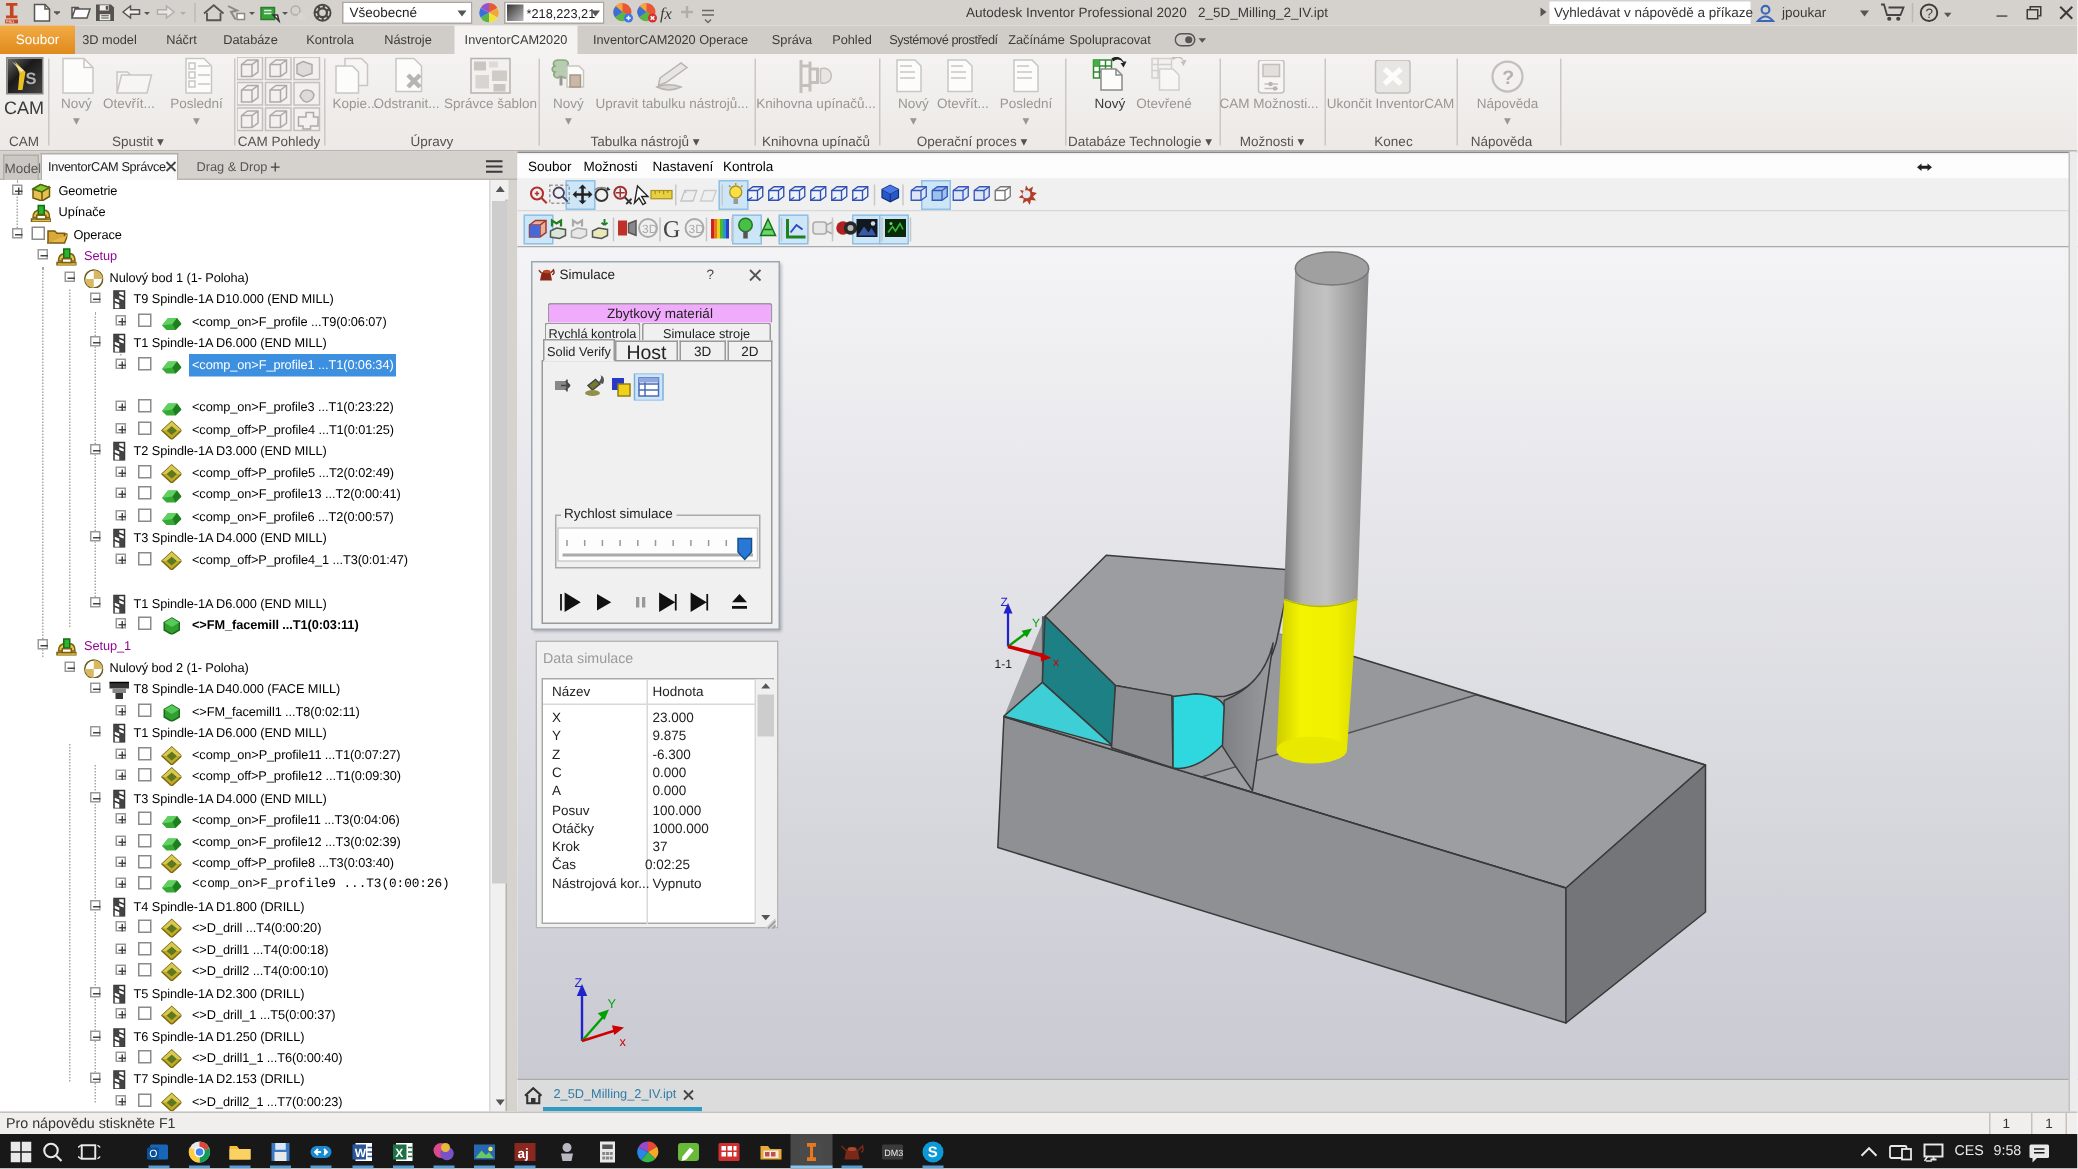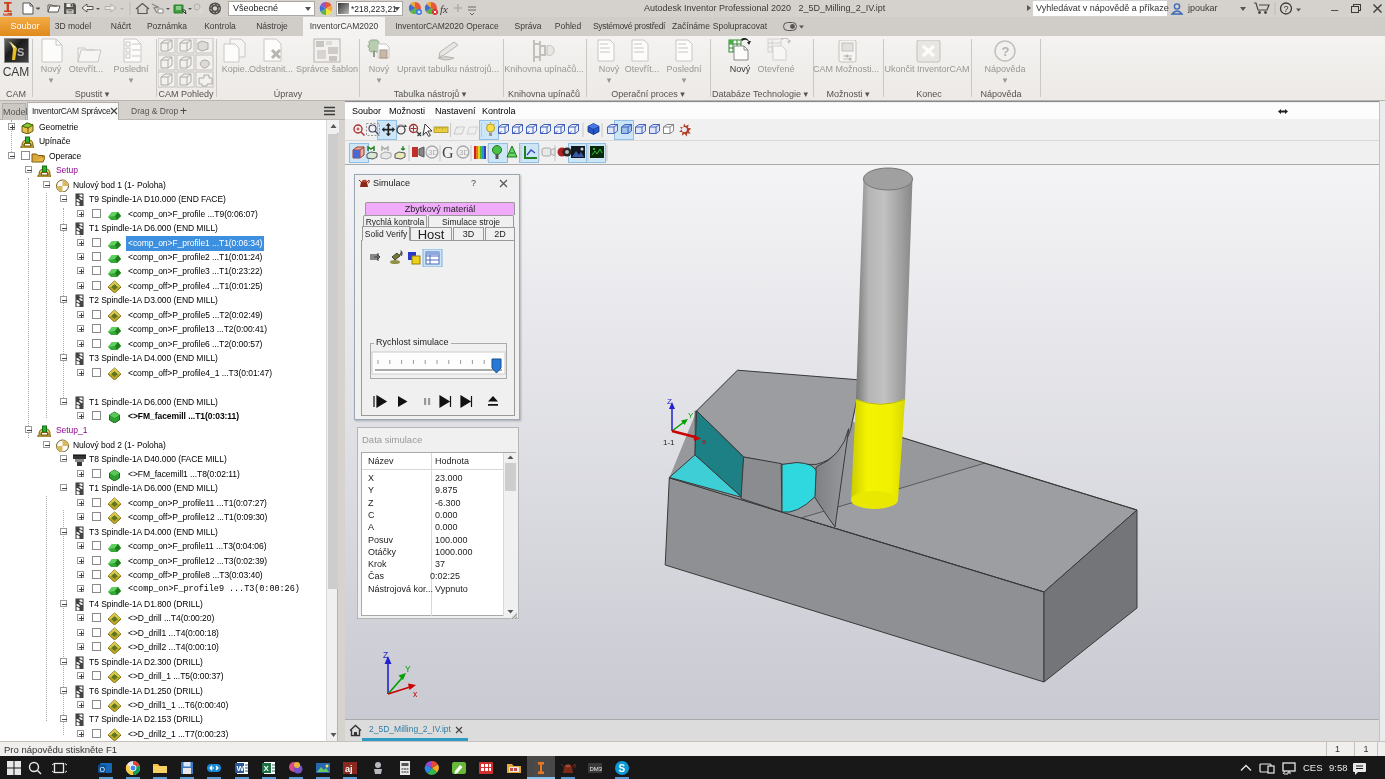--- a/index.html
+++ b/index.html
@@ -208,21 +208,21 @@
   <div class="a" style="left:1353px;top:4px;width:8px;height:7px;border:1px solid #3d3b38;background:transparent;"></div>
   <div class="a" style="left:1351px;top:6px;width:8px;height:7px;border:1px solid #3d3b38;background:#d5d2ce;"></div>
   <svg class="a" style="left:1372px;top:3px" width="11" height="11" viewBox="0 0 11 11">
       <path d="M1.5 1.5 l8 8 M9.5 1.5 l-8 8" stroke="#3d3b38" stroke-width="1.4"></path>
     </svg>
 </div>
 <div class="a" id="tabrow">
   <div class="rtab" style="left:0;width:50px;background:linear-gradient(#f2ab45,#e08a1b);color:#fff;text-align:center;padding:0;font-size:9px;">Soubor</div>
   <div class="rtab" style="left:73px;"><span>3D model</span></div>
   <div class="rtab" style="left:121px;"><span>Náčrt</span></div>
-  <div class="rtab" style="left:167px;"><span>Poznámka</span></div>
+  <div class="rtab" style="left:167px;"><span>Databáze</span></div>
   <div class="rtab" style="left:220px;"><span>Kontrola</span></div>
   <div class="rtab" style="left:272px;"><span>Nástroje</span></div>
   <div class="rtab" style="left:303px;width:82px;background:#f4f3f1;color:#222;padding:0;"></div>
   <div class="rtab" style="left:344px;"><span>InventorCAM2020</span></div>
   <div class="rtab" style="left:447px;"><span>InventorCAM2020 Operace</span></div>
   <div class="rtab" style="left:528px;"><span>Správa</span></div>
   <div class="rtab" style="left:568px;"><span>Pohled</span></div>
   <div class="rtab" style="left:629px;"><span style="letter-spacing:-0.3px;">Systémové prostředí</span></div>
   <div class="rtab" style="left:691px;"><span>Začínáme</span></div>
   <div class="rtab" style="left:740px;"><span>Spolupracovat</span></div>
@@ -458,21 +458,21 @@
         <svg class="ticon" style="left:55px;" width="15" height="14">
           <use href="#ic-nulbod"></use>
         </svg>
         <span class="t" style="left:73px;">Nulový bod 1 (1- Poloha)</span>
       </div>
 <div class="trow" style="top:72px;">
         <span class="eb" style="left:60px;"></span>
         <svg class="ticon" style="left:72px;" width="15" height="14">
           <use href="#ic-tool"></use>
         </svg>
-        <span class="t" style="left:89px;">T9 Spindle-1A D10.000  (END FACE)</span>
+        <span class="t" style="left:89px;">T9 Spindle-1A D10.000  (END MILL)</span>
       </div>
 <div class="trow" style="top:87px;">
         <span class="eb ebp" style="left:77px;"></span>
         <span class="cbx" style="left:92px;"></span>
         <svg class="ticon" style="left:107px;" width="15" height="14">
           <use href="#ic-green"></use>
         </svg>
         <span class="t" style="left:128px;">&lt;comp_on&gt;F_profile ...T9(0:06:07)</span>
       </div>
 <div class="trow" style="top:101px;">
@@ -482,28 +482,20 @@
         </svg>
         <span class="t" style="left:89px;">T1 Spindle-1A D6.000  (END MILL)</span>
       </div>
 <div class="trow" style="top:116px;">
         <span class="eb ebp" style="left:77px;"></span>
         <span class="cbx" style="left:92px;"></span>
         <svg class="ticon" style="left:107px;" width="15" height="14">
           <use href="#ic-green"></use>
         </svg>
         <span class="t" style="left:126px;background:#3d8fe0;color:#fff;padding:0 2px;">&lt;comp_on&gt;F_profile1 ...T1(0:06:34)</span>
-      </div>
-<div class="trow" style="top:130px;">
-        <span class="eb ebp" style="left:77px;"></span>
-        <span class="cbx" style="left:92px;"></span>
-        <svg class="ticon" style="left:107px;" width="15" height="14">
-          <use href="#ic-green"></use>
-        </svg>
-        <span class="t" style="left:128px;">&lt;comp_on&gt;F_profile2 ...T1(0:01:24)</span>
       </div>
 <div class="trow" style="top:144px;">
         <span class="eb ebp" style="left:77px;"></span>
         <span class="cbx" style="left:92px;"></span>
         <svg class="ticon" style="left:107px;" width="15" height="14">
           <use href="#ic-green"></use>
         </svg>
         <span class="t" style="left:128px;">&lt;comp_on&gt;F_profile3 ...T1(0:23:22)</span>
       </div>
 <div class="trow" style="top:159px;">

